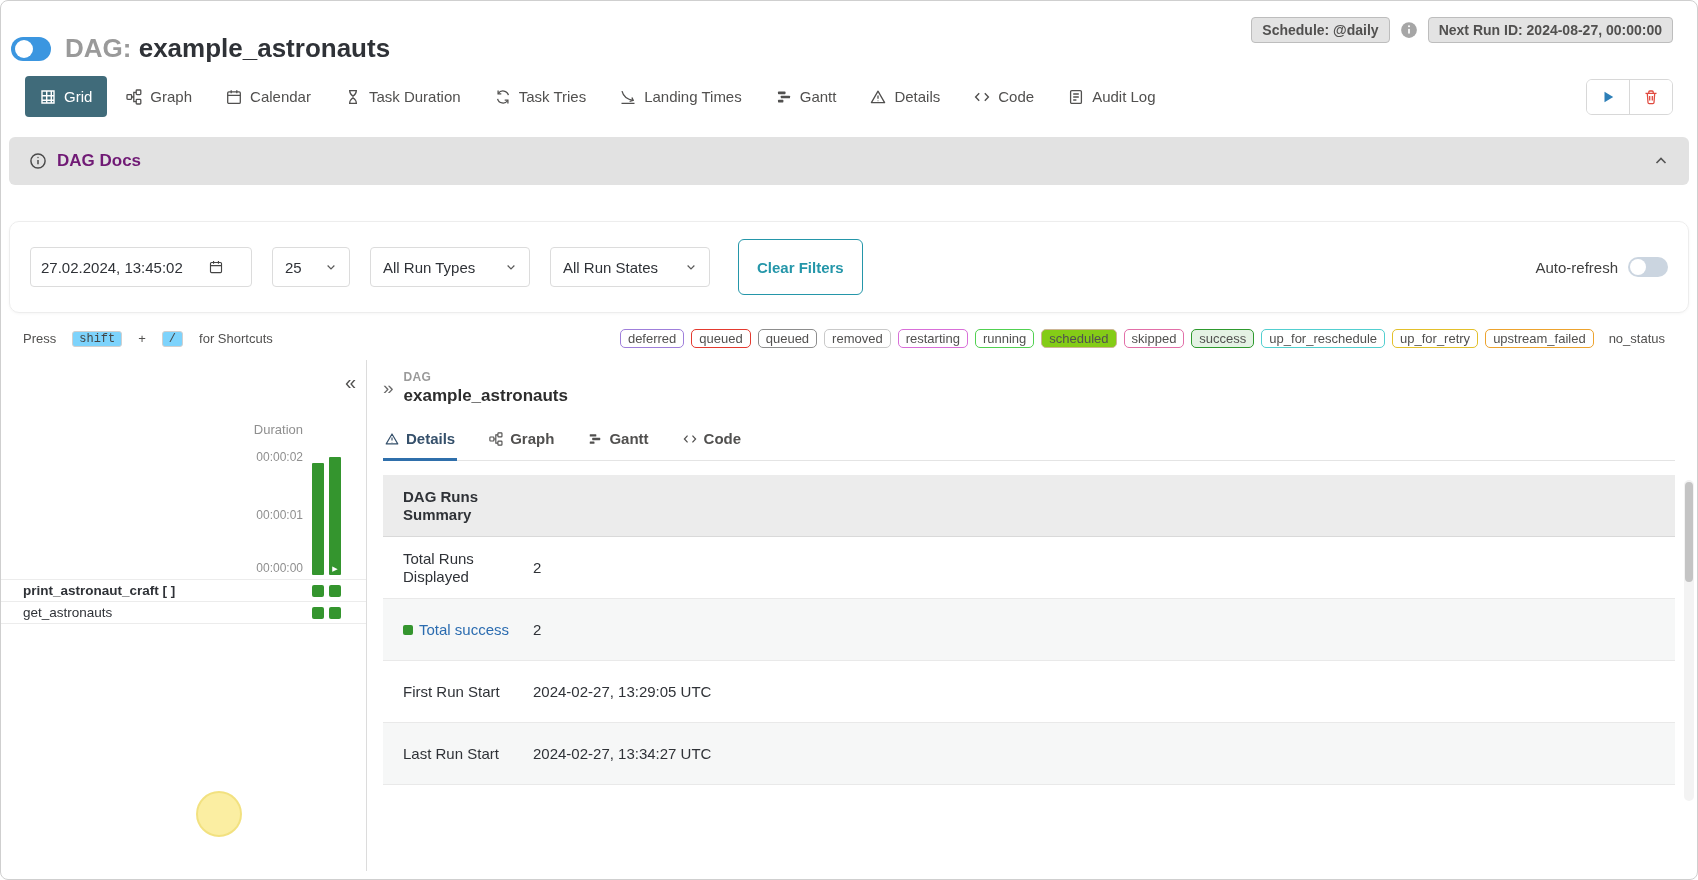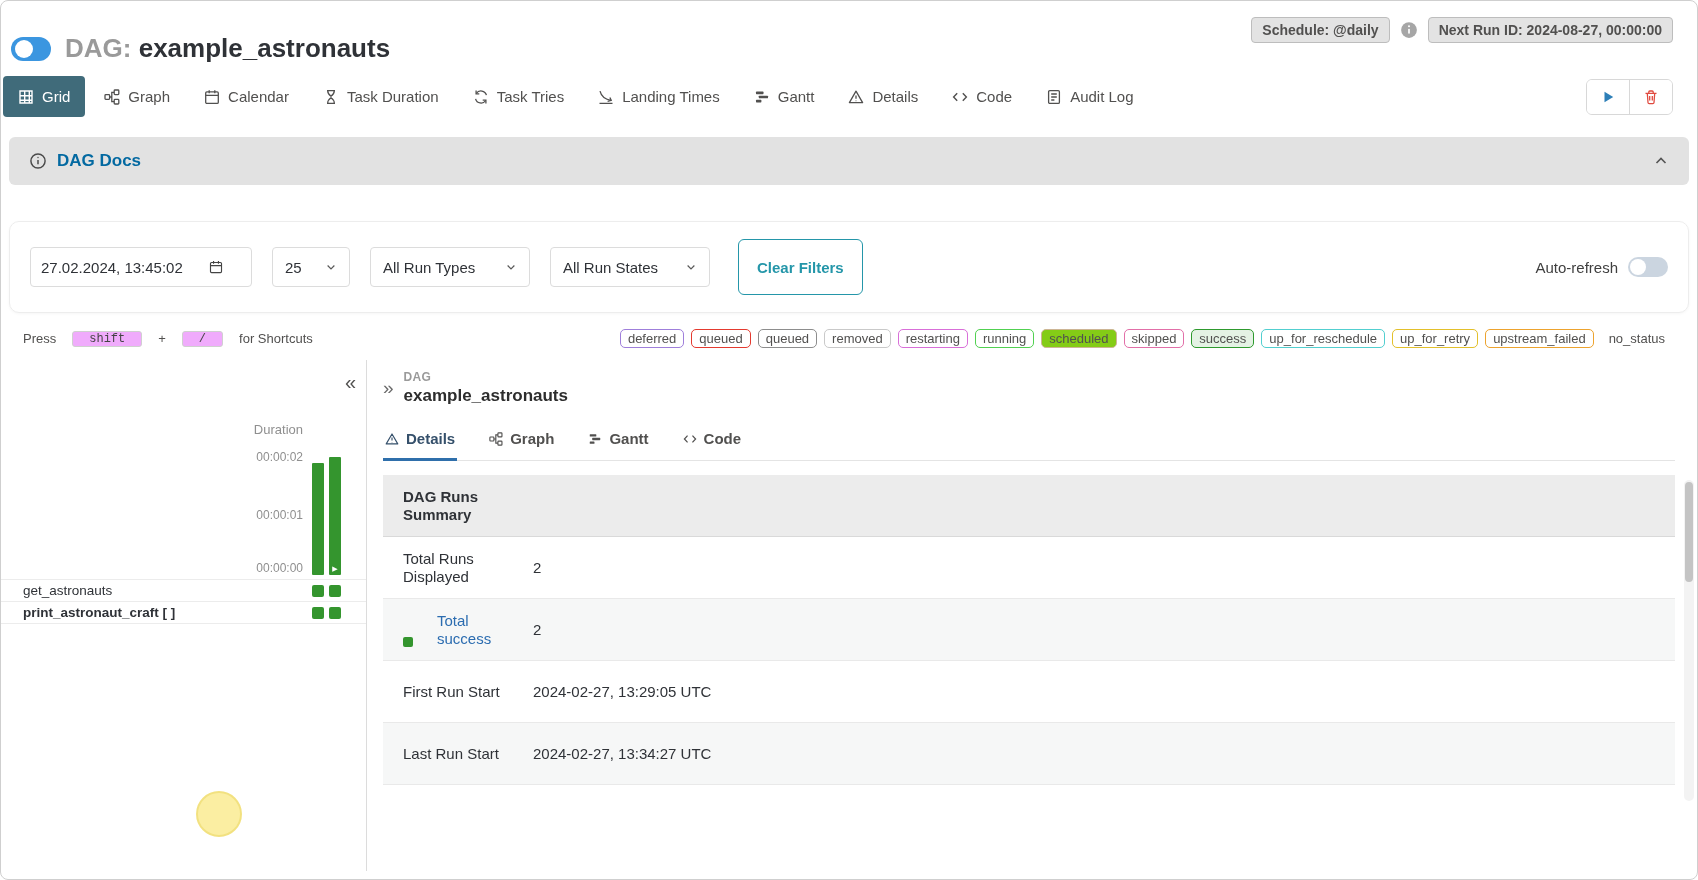--- a/index.html
+++ b/index.html
@@ -24,53 +24,53 @@
   .switch { width:40px; height:24px; border-radius:12px; position:relative; display:inline-block; }
   .switch .knob { position:absolute; top:3px; width:18px; height:18px; border-radius:50%; background:#fff; }
   .pause-switch { background:#3b96e0; }
   .pause-switch .knob { left:4px; }
   .page-title { font-size:26px; font-weight:bold; }
   .page-title .muted { color:#9a9a9a; }
   .topbar-right { display:flex; align-items:center; gap:10px; margin-top:2px; }
   .chip { background:#e3e3e3; border:1px solid #bdbdbd; border-radius:4px; padding:4px 10px; font-size:14px; font-weight:bold; color:#51504f; white-space:nowrap; }
 
   
-  .tabbar { display:flex; justify-content:space-between; align-items:center; padding:2px 24px 2px 2px; }
+  .tabbar { display:flex; justify-content:space-between; align-items:center; padding:2px 24px 2px 24px; }
   .tabbar-left { display:flex; align-items:center; gap:4px; flex-wrap:nowrap; }
   .tab { display:flex; align-items:center; gap:8px; border:none; background:transparent; color:#51504f; font-family:inherit; font-size:15px; padding:12px 15px; border-radius:4px; white-space:nowrap; }
   .tab.active { background:#406b7a; color:#fff; }
   .actions { display:flex; border:1px solid #d8d8d8; border-radius:6px; overflow:hidden; }
   .actions button { background:#fff; border:none; padding:9px 13px; display:flex; align-items:center; }
   .actions button + button { border-left:1px solid #d8d8d8; }
   .play-btn { color:#2d7fb8; }
   .trash-btn { color:#e0493e; }
 
   
   .docsbar { margin:18px 8px 0; height:48px; background:#e2e2e2; border-radius:6px; display:flex; align-items:center; justify-content:space-between; padding:0 20px; }
   .docsbar-left { display:flex; align-items:center; gap:10px; color:#4a4a4a; }
-  .docsbar-title { font-size:17px; font-weight:bold; color:#0369a1; }
+  .docsbar-title { font-size:17px; font-weight:bold; color:#701a75; }
 
   
   .filtercard { margin:36px 8px 0; border:1px solid #ededed; border-radius:10px; box-shadow:0 1px 3px rgba(0,0,0,0.04); padding:17px 20px; display:flex; align-items:center; gap:20px; }
   .datebox { display:flex; align-items:center; gap:8px; border:1px solid #dcdcdc; border-radius:4px; height:40px; padding:0 10px; width:222px; }
   .datebox input { border:none; outline:none; font-family:inherit; font-size:15px; color:#2f3237; width:160px; background:transparent; }
   .select { display:flex; align-items:center; justify-content:space-between; border:1px solid #dcdcdc; border-radius:4px; height:40px; padding:0 12px; font-size:15px; color:#2f3237; gap:10px; }
   .select .chev { color:#5a5a5a; }
   .sel-pagesize { width:78px; }
   .sel-runtypes { width:160px; }
   .sel-runstates { width:160px; }
   .clear-btn { margin-left:8px; height:56px; padding:0 18px; background:#fff; border:1.5px solid #2496a9; color:#2496a9; border-radius:6px; font-family:inherit; font-size:15px; font-weight:bold; }
   .autorefresh { margin-left:auto; display:flex; align-items:center; gap:10px; font-size:15px; color:#3f3f3f; }
   .refresh-switch { background:#cbd5e0; width:40px; height:20px; border-radius:10px; }
   .refresh-switch .knob { left:2px; top:2px; width:16px; height:16px; }
 
   
   .legendrow { display:flex; justify-content:space-between; align-items:center; margin-top:16px; padding:0 24px 0 22px; }
   .shortcuts { font-size:13px; color:#51504f; display:flex; align-items:center; gap:16px; }
-  kbd { background:#f0abfc; border:1px solid #d0d0d0; border-radius:3px; padding:0 16px; font-family:"Liberation Mono", monospace; font-size:12px; color:#444; }
+  kbd { background:#7dd3fc; border:1px solid #d0d0d0; border-radius:3px; padding:0 6px; font-family:"Liberation Mono", monospace; font-size:12px; color:#444; }
   .legend { display:flex; align-items:center; gap:7px; }
   .badge { font-size:13px; color:#51504f; border:1.5px solid #999; background:#fff; border-radius:5px; padding:1px 7px; white-space:nowrap; }
 
   
   .main { display:flex; margin-top:12px; height:511px; }
   .grid-panel { width:366px; flex:0 0 366px; border-right:1px solid #dcdcdc; position:relative; }
   .collapse-btn { position:absolute; top:12px; right:10px; border:none; background:transparent; font-size:20px; color:#51504f; line-height:1; }
   .chart-area { position:relative; height:219px; }
   .duration-label { position:absolute; top:62px; right:63px; font-size:13px; color:#8f8f8f; }
   .tick { position:absolute; right:63px; font-size:12px; color:#8f8f8f; }
@@ -96,21 +96,21 @@
   .dtab { display:flex; align-items:center; gap:7px; border:none; background:transparent; font-family:inherit; font-size:15px; font-weight:bold; color:#51504f; padding:8px 2px 11px; border-bottom:3px solid transparent; margin-bottom:-1px; }
   .dtab.active { color:#35506b; border-bottom-color:#2f6fab; }
 
   .detail-table { margin:14px 22px 0 0; font-size:15px; }
   .trow { display:flex; align-items:center; min-height:62px; border-bottom:1px solid #e9e9e9; }
   .trow.thead { background:#ececec; border-bottom:1px solid #d9d9d9; }
   .trow.striped { background:#f6f7f7; }
   .tlabel { width:134px; padding:12px 0 12px 20px; line-height:1.18; flex:0 0 134px; }
   .thead .tlabel { font-weight:bold; color:#2f3237; }
   .tvalue { padding:12px 0 12px 16px; color:#2f3237; }
-  .success-cell { display:flex; align-items:flex-end; gap:24px; }
+  .success-cell { display:flex; align-items:flex-start; gap:6px; }
   .sq { width:10px; height:10px; border-radius:2px; background:#34952e; margin-top:4px; flex:0 0 auto; }
   .link { color:#2b6cb0; }
 
   .scrollbar { position:absolute; right:3px; top:120px; bottom:70px; width:10px; background:#f3f3f3; border-radius:6px; }
   .scroll-thumb { position:absolute; top:2px; left:1px; width:8px; height:100px; background:#c4c4c4; border-radius:5px; }
 </style>
 </head>
 <body>
 
 <svg width="0" height="0" style="position:absolute" aria-hidden="true">
@@ -381,29 +381,29 @@
         <span class="tick tick-1" data-interactable="false">00:00:01</span>
         <span class="tick tick-2" data-interactable="false">00:00:00</span>
         <div class="bars">
           <div class="bar" data-interactable="true" style="height: 112px;"></div>
           <div class="bar" data-interactable="true" style="height: 118px;">
             <span class="run-marker" data-interactable="false">▶</span>
           </div>
         </div>
       </div>
       <div class="task-rows" data-interactable="false">
-        <div class="task-row" data-interactable="true">
-          <span class="task-name" data-interactable="true">get_astronauts</span>
+        <div class="task-row bold" data-interactable="true">
+          <span class="task-name" data-interactable="true">print_astronaut_craft [ ]</span>
           <span class="cells">
             <span class="cell" data-interactable="true"></span>
             <span class="cell" data-interactable="true"></span>
           </span>
         </div>
-        <div class="task-row bold" data-interactable="true">
-          <span class="task-name" data-interactable="true">print_astronaut_craft [ ]</span>
+        <div class="task-row" data-interactable="true">
+          <span class="task-name" data-interactable="true">get_astronauts</span>
           <span class="cells">
             <span class="cell" data-interactable="true"></span>
             <span class="cell" data-interactable="true"></span>
           </span>
         </div>
       </div>
       <div class="hint-circle" data-interactable="false"></div>
     </aside>
 
     <section class="detail-panel" data-interactable="false">

